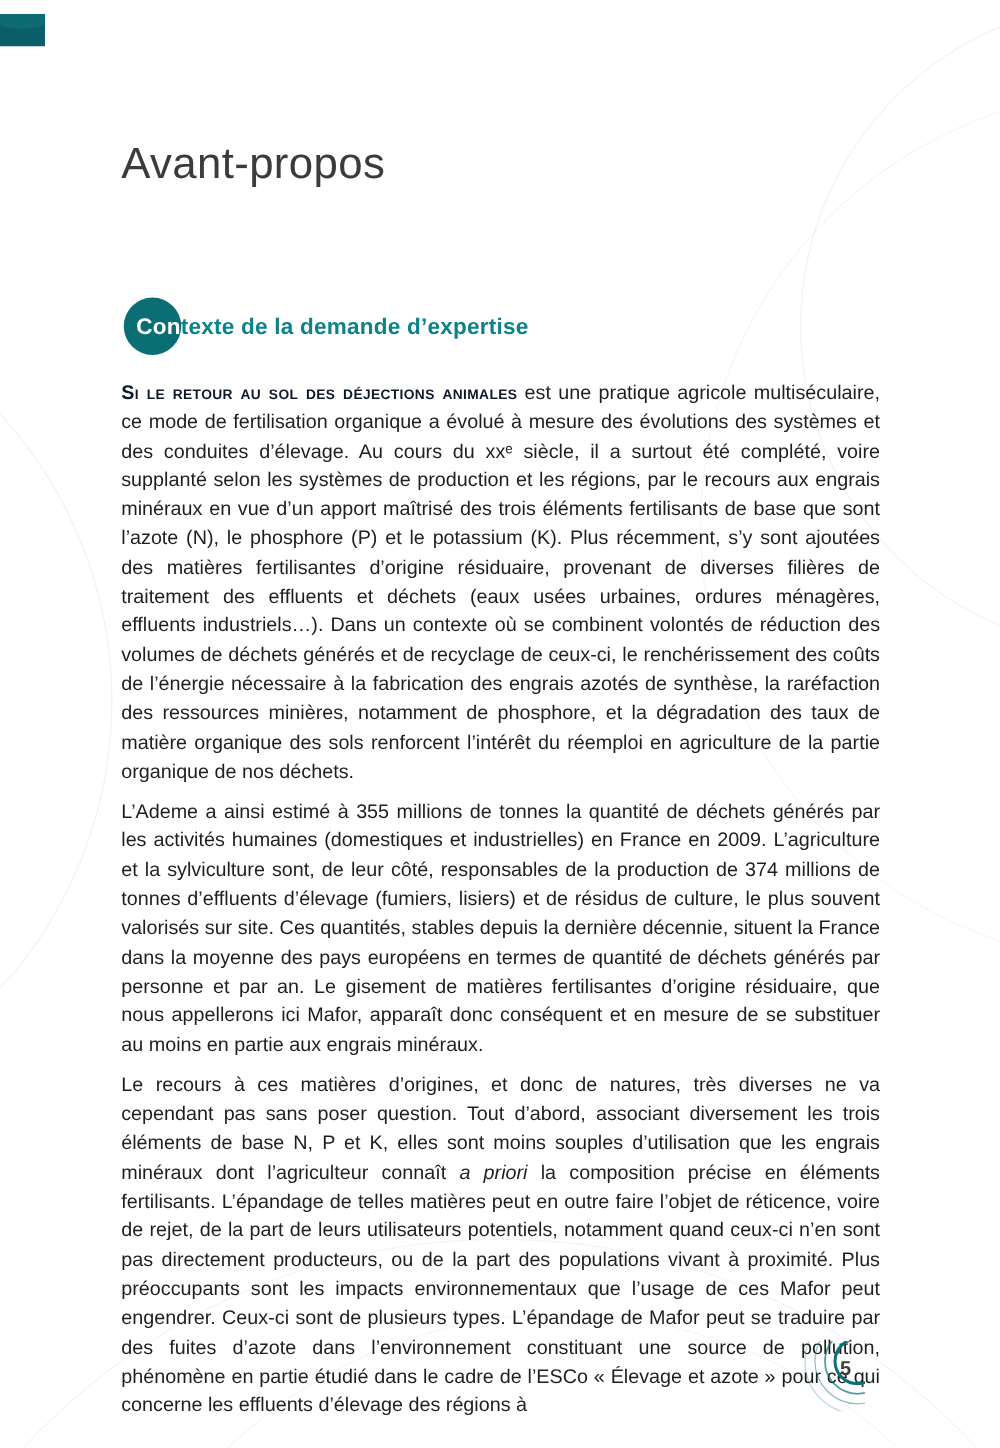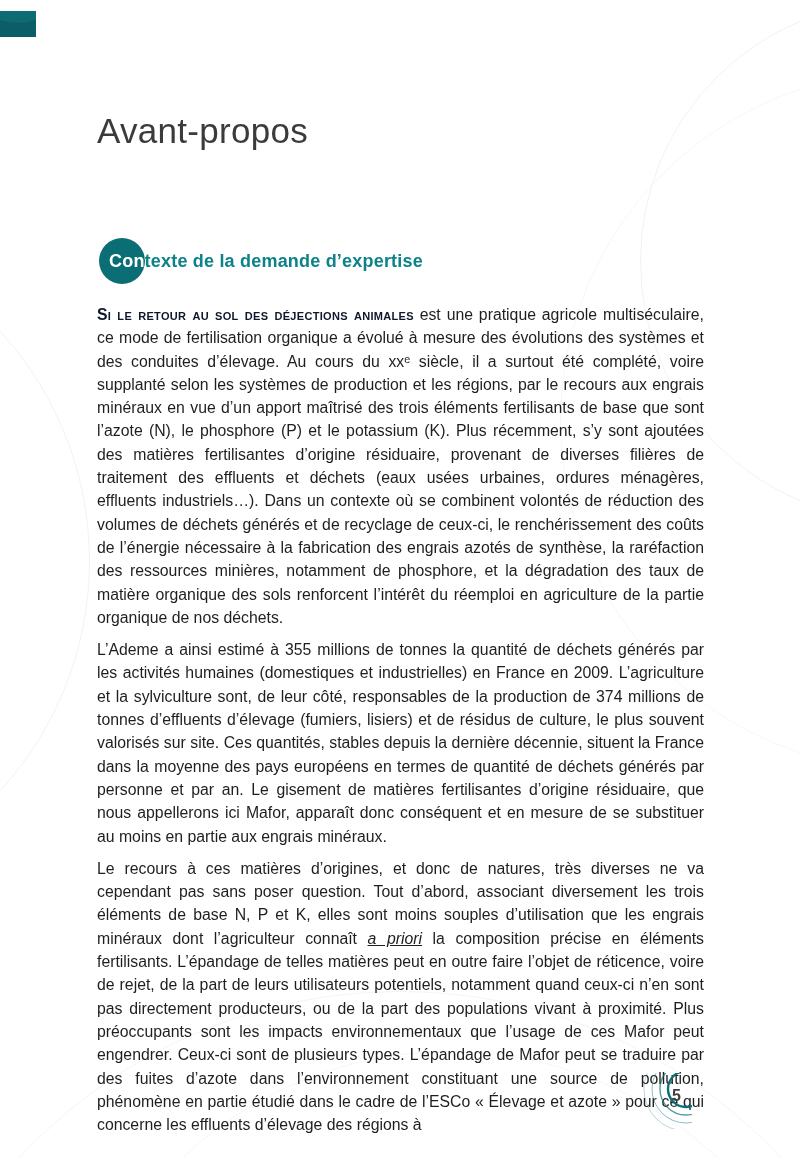--- a/index.html
+++ b/index.html
@@ -73,21 +73,21 @@
     color: #1e1e1d;
     hyphens: auto; -webkit-hyphens: auto;
   }
   .body-text p { margin: 0 0 9px 0; }
   .lead-smallcaps {
     font-variant: small-caps;
     font-weight: bold;
     color: #0f172a;
     letter-spacing: 0.3px;
   }
-  .italic { font-style: italic; text-decoration: underline; }
+  .italic { font-style: italic; }
 
   
   .pagenum-deco { position: absolute; left: 622px; top: 1062px; }
   .page-number {
     position: absolute; left: 672px; top: 1076px;
     font-size: 16px; font-weight: bold; color: #3f3f3e;
   }
 </style>
 </head>
 <body>

